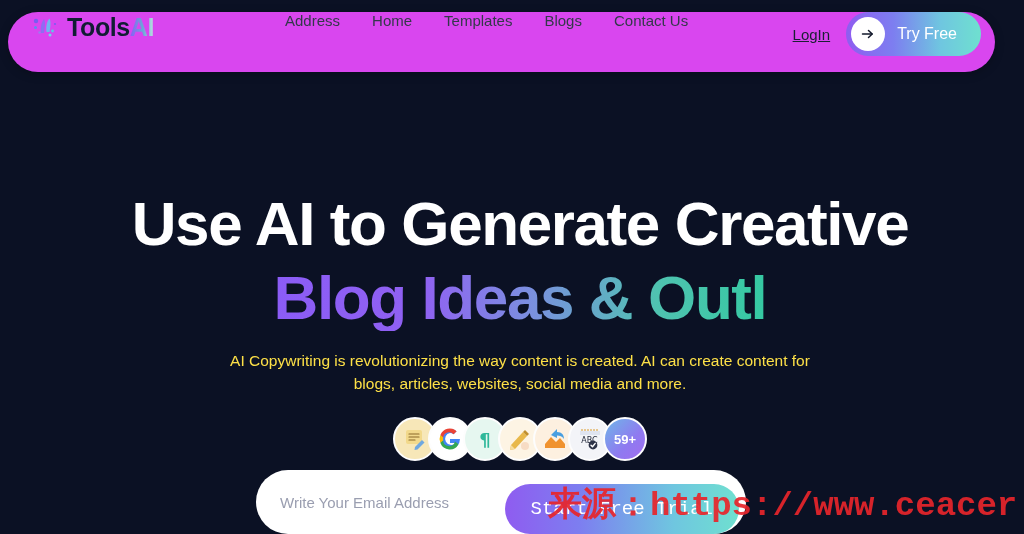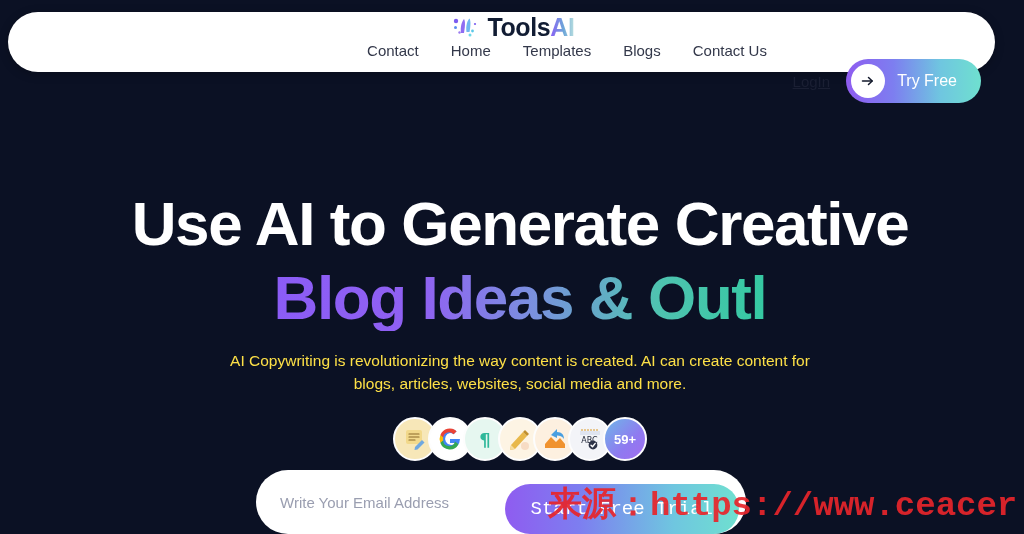--- a/index.html
+++ b/index.html
@@ -14,26 +14,25 @@
     position: relative;
   }
 
   
   .navbar {
     position: absolute;
     left: 8px;
     top: 12px;
     width: 987px;
     height: 60px;
-    background: #ffffff;
+    background: #d946ef;
     border-radius: 34px;
     display: flex;
-    align-items: center;
+    align-items: flex-start;
     box-shadow: 0 2px 10px rgba(0,0,0,0.25);
-    flex-direction: column;
   }
   .brand {
     display: flex;
     align-items: center;
     margin-left: 22px;
     gap: 7px;
   }
   .brand-mark {
     width: 30px;
     height: 30px;
@@ -260,21 +259,21 @@
         <path d="M16.5 20 C15.5 14 17.5 8 19.5 6.5 C21 9 20.5 15 19.5 20 Z" fill="#6fb6f0"></path>
         <circle cx="20" cy="23" r="1.5" fill="#6fd8e8"></circle>
       </svg>
     </span>
     <span class="brand-text">
       <span class="brand-tools">Tools</span><span class="brand-ai">AI</span>
     </span>
   </div>
 
   <nav class="nav-links">
-    <span class="nav-link">Contact</span>
+    <span class="nav-link">Address</span>
     <span class="nav-link">Home</span>
     <span class="nav-link">Templates</span>
     <span class="nav-link">Blogs</span>
     <span class="nav-link">Contact Us</span>
   </nav>
 
   <div class="nav-right">
     <span class="login-link">LogIn</span>
     <button class="try-free-btn">
       <span class="arrow-circle">

